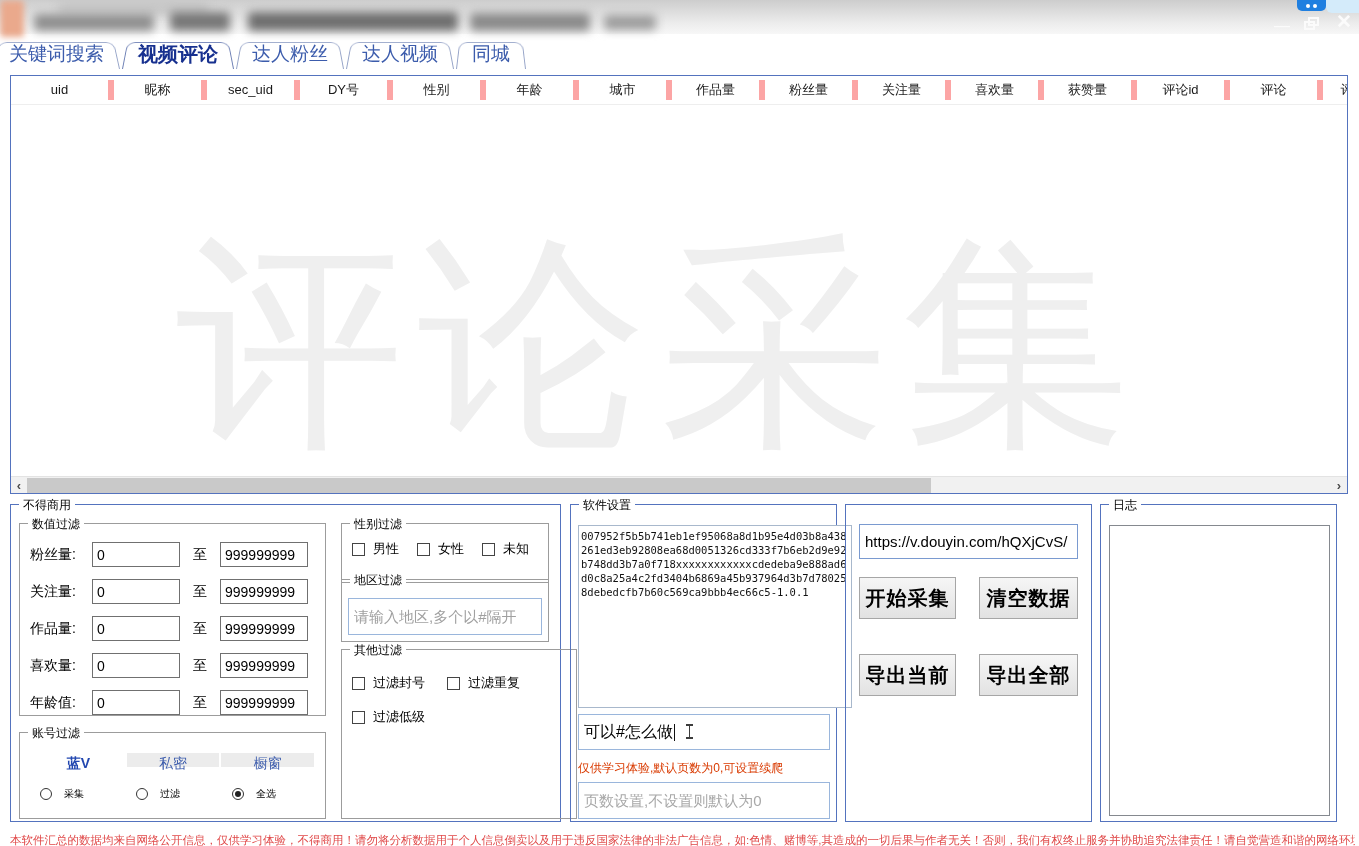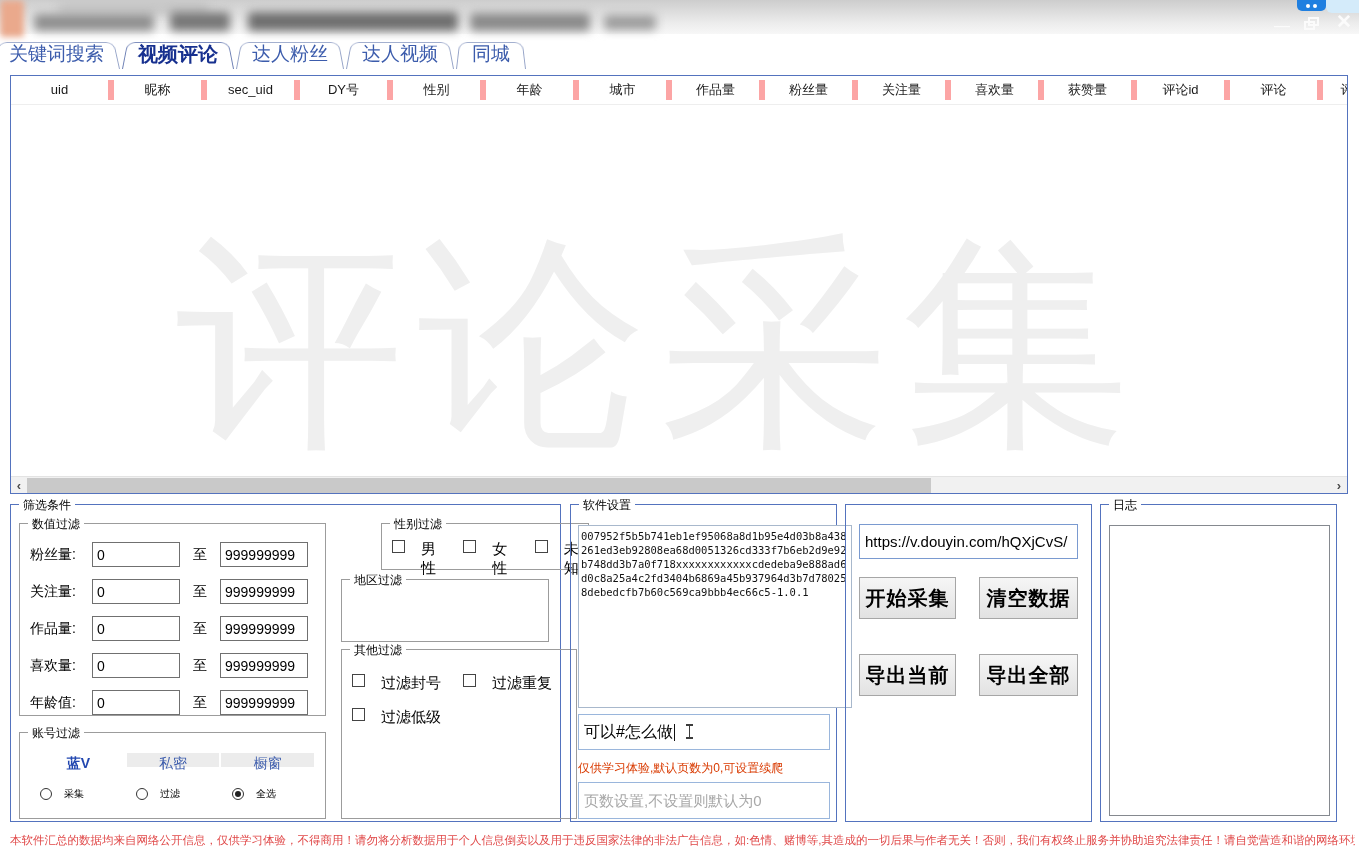--- a/index.html
+++ b/index.html
@@ -72,21 +72,21 @@
 
   
   .segments { position:absolute; left:12px; top:20px; display:flex; width:284px; height:14px; }
   .seg { flex:1; text-align:center; font-size:14px; line-height:21px; color:#3c5cac; cursor:pointer; margin-right:2px; background:#ececec; }
   .seg.sel { background:#fff; font-weight:bold; color:#2247b0; }
   .radio-row { position:absolute; left:20px; top:54px; display:flex; gap:52px; }
   .radio-item { display:flex; align-items:center; gap:12px; font-size:10px; cursor:pointer; }
   .radio { width:12px; height:12px; border:1px solid #333; border-radius:50%; background:#fff; position:relative; }
   .radio.on::after { content:""; position:absolute; left:2px; top:2px; width:6px; height:6px; border-radius:50%; background:#222; }
 
-  .check-row { display:flex; gap:16px; font-size:15px; cursor:pointer; }
+  .check-row { display:flex; align-items:center; gap:8px; font-size:13px; cursor:pointer; }
   .checkbox { width:13px; height:13px; border:1px solid #444; background:#fff; flex:0 0 13px; }
 
   .region-input { position:absolute; left:6px; top:18px; width:194px; height:37px; border:1px solid #9ab6dc;
     font-size:15px; padding:0 5px; color:#000; }
   .region-input::placeholder { color:#a0a0a0; }
 
   
   .license-box { position:absolute; left:7px; top:20px; width:274px; height:183px; border:1px solid #a8b8cc;
     background:#fff; font-family:"DejaVu Sans Mono", monospace; font-size:10.5px; line-height:14px;
     padding:3px 2px; word-break:break-all; color:#111; overflow:hidden; }
@@ -175,21 +175,21 @@
       <div class="watermark">评论采集</div>
     </div>
     <div class="hscroll">
       <div class="sb-arrow left">‹</div>
       <div class="sb-thumb"></div>
       <div class="sb-arrow right">›</div>
     </div>
   </div>
 
   <div class="gbox" style="left:10px; top:504px; width:551px; height:318px;">
-    <span class="legend">筛选条件</span>
+    <span class="legend">不得商用</span>
 
     <div class="gbox gray" style="left:8px; top:18px; width:307px; height:193px;">
       <span class="legend">数值过滤</span>
       <div class="num-rows">
         <div class="num-row">
           <span class="lbl">粉丝量:</span>
           <input class="num-input" value="0" style="">
           <span class="zhi">至</span>
           <input class="num-input" value="999999999" style="">
         </div>
@@ -236,40 +236,41 @@
           <span class="radio"></span>
           <span>过滤</span>
         </label>
         <label class="radio-item">
           <span class="radio on"></span>
           <span>全选</span>
         </label>
       </div>
     </div>
 
-    <div class="gbox gray" style="left:330px; top:18px; width:208px; height:47px;margin-left:40px;">
+    <div class="gbox gray" style="left:330px; top:18px; width:208px; height:60px;">
       <span class="legend">性别过滤</span>
       <div style="position:absolute; left:10px; top:16px; display:flex; gap:18px;">
         <label class="check-row">
           <span class="checkbox"></span>
           <span>男性</span>
         </label>
         <label class="check-row">
           <span class="checkbox"></span>
           <span>女性</span>
         </label>
         <label class="check-row">
           <span class="checkbox"></span>
           <span>未知</span>
         </label>
       </div>
     </div>
 
     <div class="gbox gray" style="left:330px; top:74px; width:208px; height:63px;">
       <span class="legend">地区过滤</span>
+      <input class="region-input" placeholder="请输入地区,多个以#隔开" style="">
     </div>
 
     <div class="gbox gray" style="left:330px; top:144px; width:236px; height:170px;">
       <span class="legend">其他过滤</span>
       <div style="position:absolute; left:10px; top:24px; display:flex; gap:22px;">
         <label class="check-row">
           <span class="checkbox"></span>
           <span>过滤封号</span>
         </label>
         <label class="check-row">

